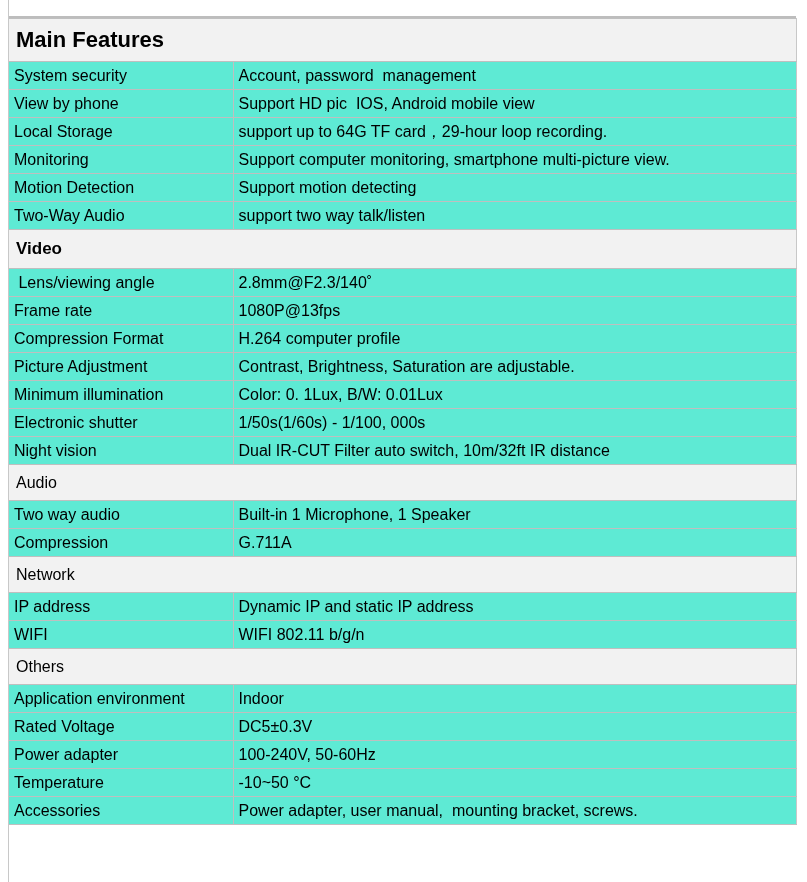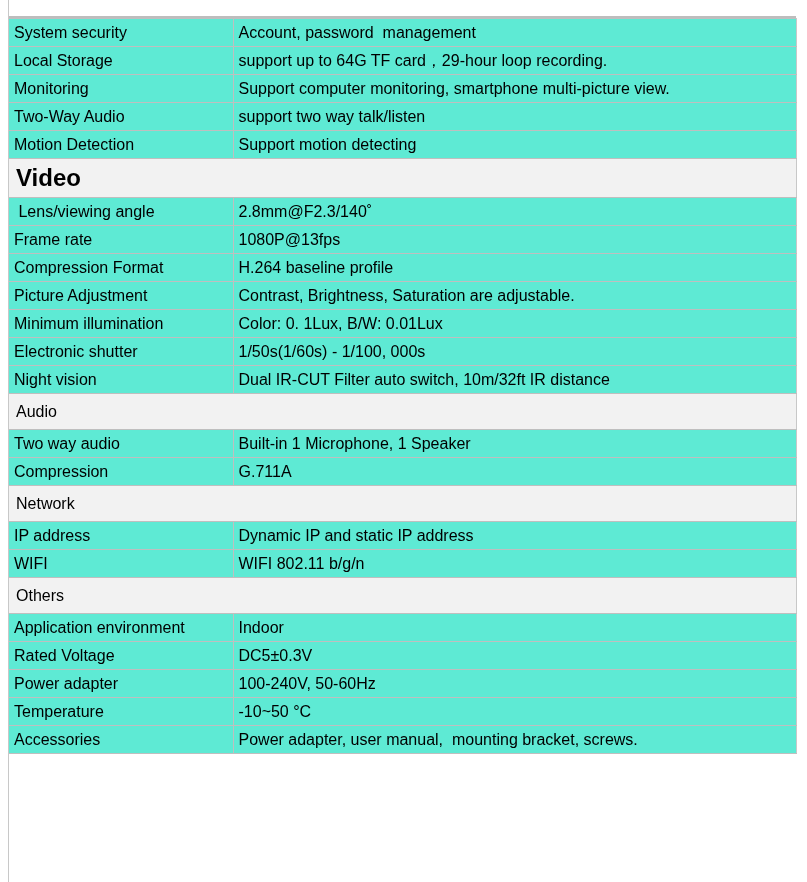--- a/index.html
+++ b/index.html
@@ -72,21 +72,21 @@
   table.spec tr.section td {
     background: #f2f2f2;
     border-right: 1px solid #c8c8c8;
     font-size: 16px;
     line-height: 26px;
     height: 31px;
     padding-left: 7px;
   }
   table.spec tr.section.strong td {
     font-weight: bold;
-    font-size: 24px;
+    font-size: 17px;
     height: 34px;
     line-height: 28px;
   }
   table.spec tr.section.strong.first td {
     height: 38px;
     font-size: 22px;
   }
 </style>
 </head>
 <body>
@@ -94,54 +94,61 @@
 <div class="sheet">
   <div class="gutter-line"></div>
   <div class="spacer-row"></div>
 
   <table class="spec">
     <colgroup>
       <col class="c-label">
       <col class="c-value">
     </colgroup>
     <tbody>
+        <tr class="section strong first">
+          <td colspan="2">Main Features</td>
+        </tr>
         <tr>
           <td class="label">System security</td>
           <td class="value">Account, password  management</td>
         </tr>
         <tr>
+          <td class="label">View by phone</td>
+          <td class="value">Support HD pic  IOS, Android mobile view</td>
+        </tr>
+        <tr>
           <td class="label">Local Storage</td>
           <td class="value">support up to 64G TF card，29-hour loop recording.</td>
         </tr>
         <tr>
           <td class="label">Monitoring</td>
           <td class="value">Support computer monitoring, smartphone multi-picture view.</td>
         </tr>
         <tr>
+          <td class="label">Motion Detection</td>
+          <td class="value">Support motion detecting</td>
+        </tr>
+        <tr>
           <td class="label">Two-Way Audio</td>
           <td class="value">support two way talk/listen</td>
         </tr>
-        <tr>
-          <td class="label">Motion Detection</td>
-          <td class="value">Support motion detecting</td>
-        </tr>
         <tr class="section strong">
           <td colspan="2">Video</td>
         </tr>
         <tr>
           <td class="label"> Lens/viewing angle</td>
           <td class="value">2.8mm@F2.3/140˚</td>
         </tr>
         <tr>
           <td class="label">Frame rate</td>
           <td class="value">1080P@13fps</td>
         </tr>
         <tr>
           <td class="label">Compression Format</td>
-          <td class="value">H.264 baseline profile</td>
+          <td class="value">H.264 computer profile</td>
         </tr>
         <tr>
           <td class="label">Picture Adjustment</td>
           <td class="value">Contrast, Brightness, Saturation are adjustable.</td>
         </tr>
         <tr>
           <td class="label">Minimum illumination</td>
           <td class="value">Color: 0. 1Lux, B/W: 0.01Lux</td>
         </tr>
         <tr>

